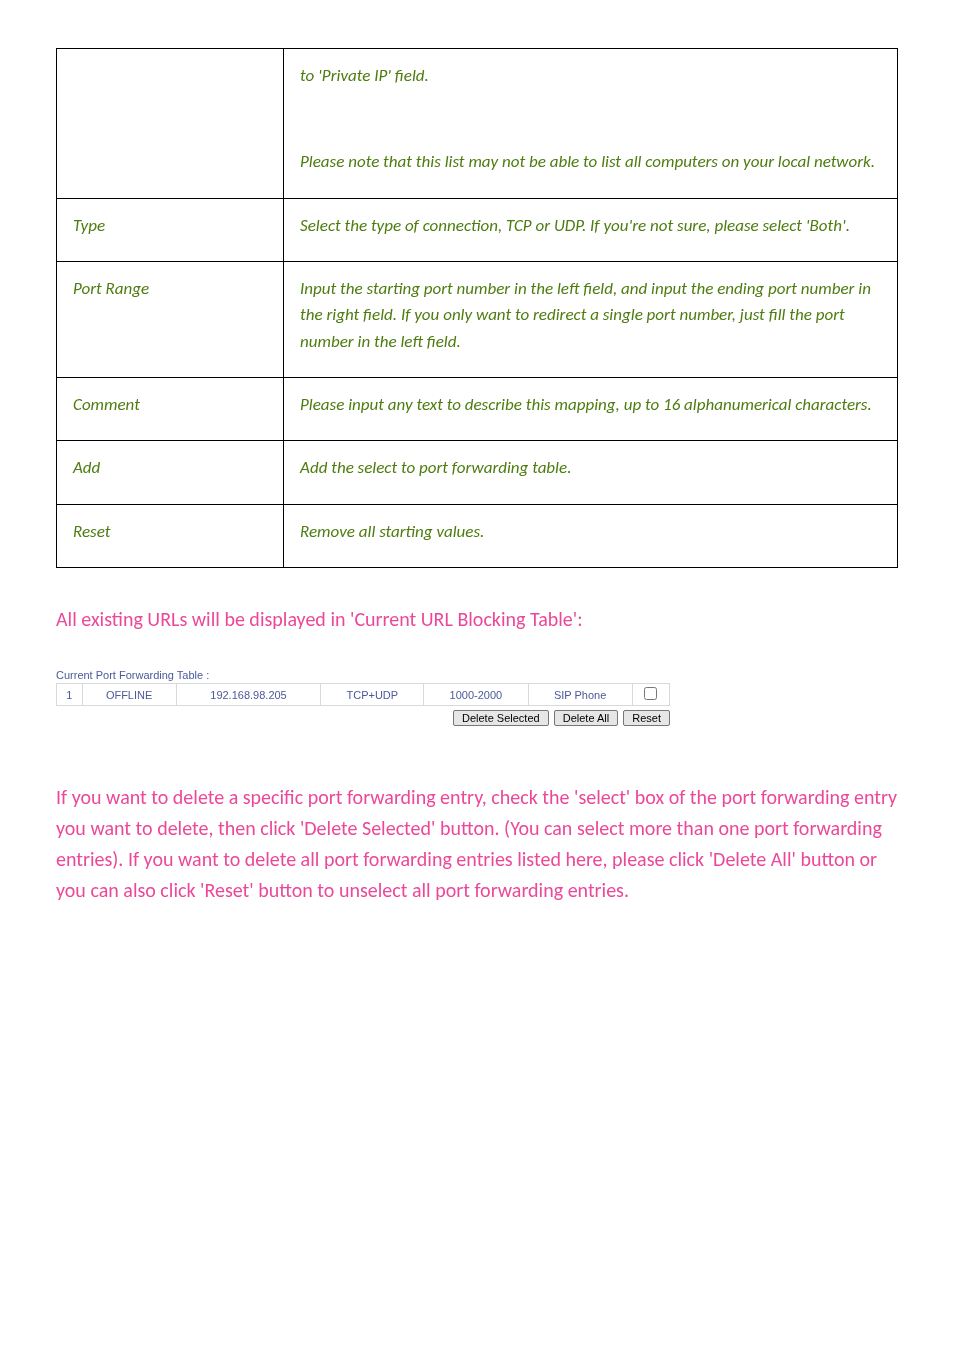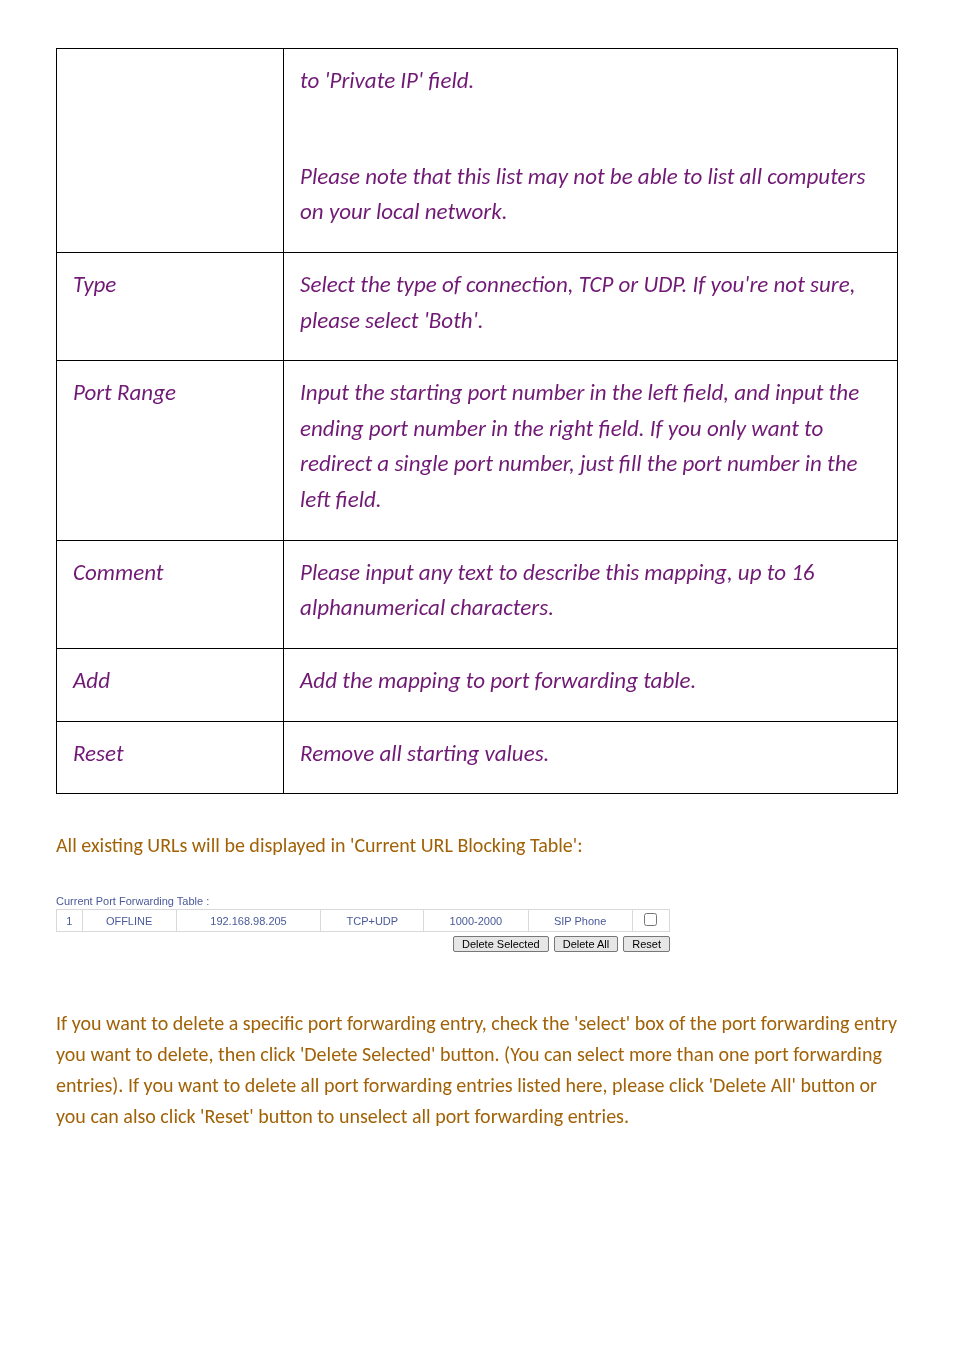--- a/index.html
+++ b/index.html
@@ -14,32 +14,32 @@
   .main-table {
     width: 100%;
     border-collapse: collapse;
     margin-bottom: 36px;
   }
   .main-table td {
     border: 1px solid #000;
     padding: 14px 16px 22px 16px;
     vertical-align: top;
     font-style: italic;
-    font-size: 23px;
+    font-size: 17px;
     line-height: 1.55;
-    color: #701a75;
+    color: #4d7c0f;
   }
   .main-table td.col-left { width: 27%; }
   .main-table td.col-right { width: 73%; }
   .spacer-block { height: 60px; }
 
   .body-text {
     font-size: 20px;
     line-height: 1.55;
-    color: #a16207;
+    color: #ec4899;
     margin: 0;
   }
 
   
   .pf-wrap {
     margin: 34px 17px 56px 0;
     width: 614px;
     font-family: Verdana, Arial, sans-serif;
   }
   .pf-caption {
@@ -105,21 +105,21 @@
   <tr>
     <td class="col-left">Port Range</td>
     <td class="col-right">Input the starting port number in the left field, and input the ending port number in the right field. If you only want to redirect a single port number, just fill the port number in the left field.</td>
   </tr>
   <tr>
     <td class="col-left">Comment</td>
     <td class="col-right">Please input any text to describe this mapping, up to 16 alphanumerical characters.</td>
   </tr>
   <tr>
     <td class="col-left">Add</td>
-    <td class="col-right">Add the mapping to port forwarding table.</td>
+    <td class="col-right">Add the select to port forwarding table.</td>
   </tr>
   <tr>
     <td class="col-left">Reset</td>
     <td class="col-right">Remove all starting values.</td>
   </tr>
 </tbody>
   </table>
 
 <p class="body-text">All existing URLs will be displayed in 'Current URL Blocking Table':</p>
 

